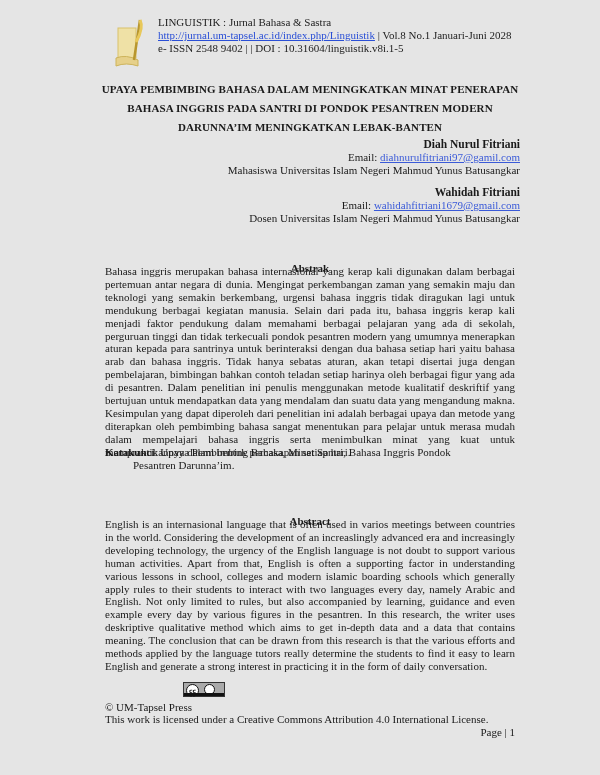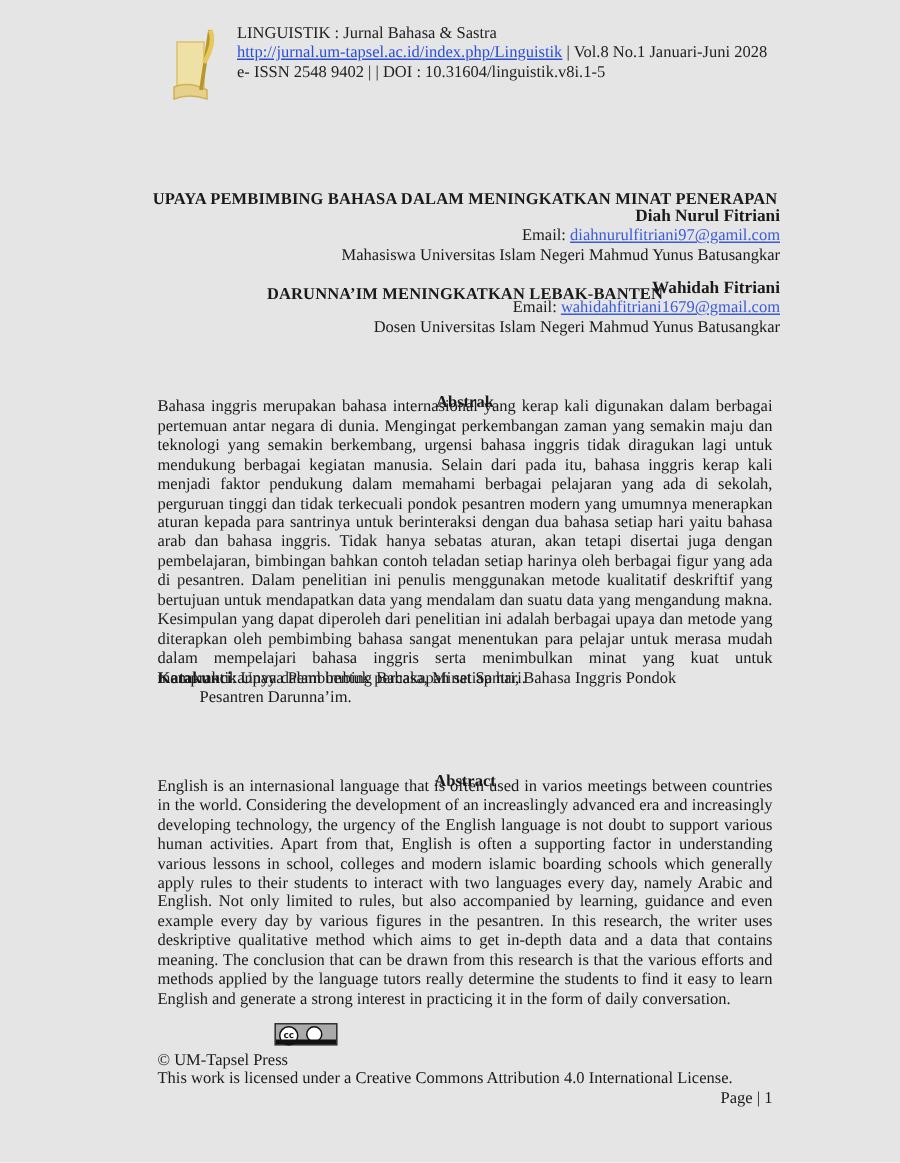--- a/index.html
+++ b/index.html
@@ -7,21 +7,21 @@
          font-family: "Liberation Serif", "DejaVu Serif", serif; color: #1a1a1a; }
   .page { position: absolute; left: 0; top: 0; width: 600px; height: 775px; background: #e5e5e5; }
 
   .header { position: absolute; left: 110px; top: 14px; width: 420px; height: 60px; }
   .logo { position: absolute; left: 2px; top: 4px; width: 40px; height: 52px; }
   .header-text { position: absolute; left: 48px; top: 2px; font-size: 11px; line-height: 13px; color: #222; white-space: nowrap; }
   .header-text a { color: #2a4fd6; text-decoration: underline; }
 
   .title { position: absolute; left: 100px; top: 80px; width: 420px; text-align: center;
            font-weight: bold; font-size: 11px; line-height: 19px; letter-spacing: 0.1px; }
-  .title div { white-space: nowrap; margin-top: 44px; }
+  .title div { white-space: nowrap; }
 
   .author { position: absolute; left: 100px; width: 420px; text-align: right; font-size: 11px; line-height: 13px; }
   .author .name { font-weight: bold; font-size: 11.5px; }
   .author a { color: #3a5ad8; text-decoration: underline; }
   .author1 { top: 138px; }
   .author2 { top: 186px; }
 
   .heading { position: absolute; left: 100px; width: 420px; text-align: center; font-weight: bold; font-size: 11px; margin-top: 22px; }
   .h-abstrak { top: 240px; }
   .h-abstract { top: 493px; }
@@ -56,20 +56,21 @@
     </svg>
     <div class="header-text">
       <div>LINGUISTIK : Jurnal Bahasa &amp; Sastra</div>
       <div><a>http://jurnal.um-tapsel.ac.id/index.php/Linguistik</a><span> | Vol.8 No.1  Januari-Juni 2028</span></div>
       <div>e- ISSN 2548 9402 | | DOI : 10.31604/linguistik.v8i.1-5</div>
     </div>
   </div>
 
   <div class="title">
     <div>UPAYA PEMBIMBING BAHASA DALAM MENINGKATKAN MINAT PENERAPAN</div>
+    <div>BAHASA INGGRIS PADA SANTRI DI PONDOK PESANTREN MODERN</div>
     <div>DARUNNA’IM MENINGKATKAN LEBAK-BANTEN</div>
   </div>
 
   <div class="author author1">
     <div class="name">Diah Nurul Fitriani</div>
     <div><span>Email: </span><a>diahnurulfitriani97@gamil.com</a></div>
     <div>Mahasiswa Universitas Islam Negeri Mahmud Yunus Batusangkar</div>
   </div>
 
   <div class="author author2">

